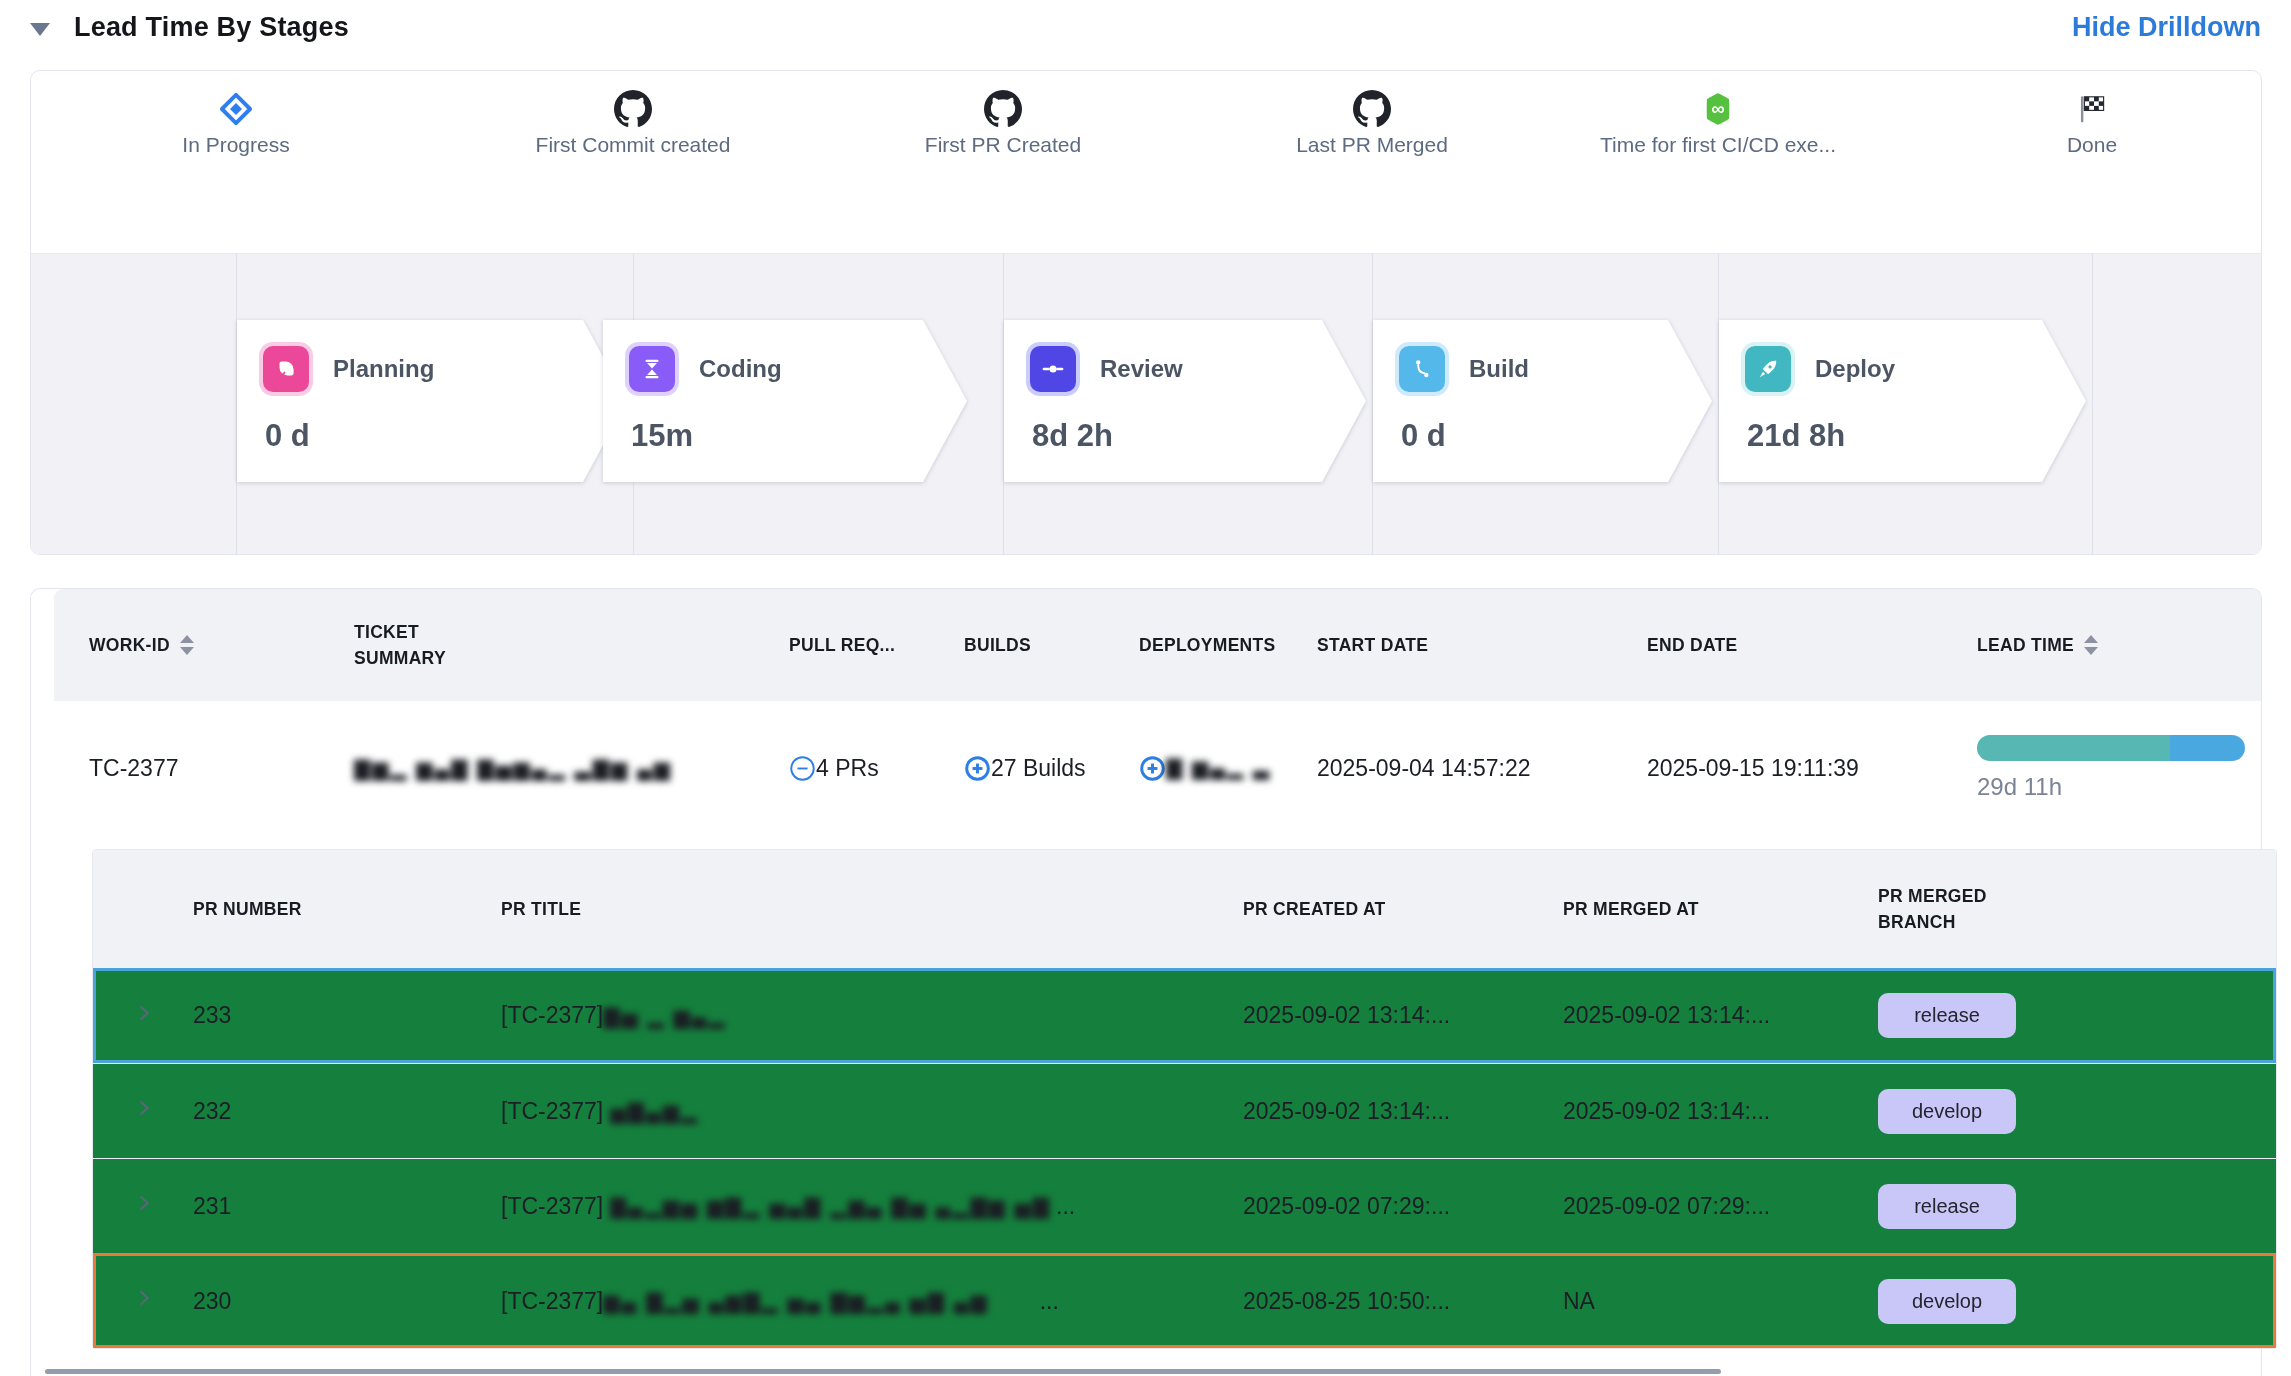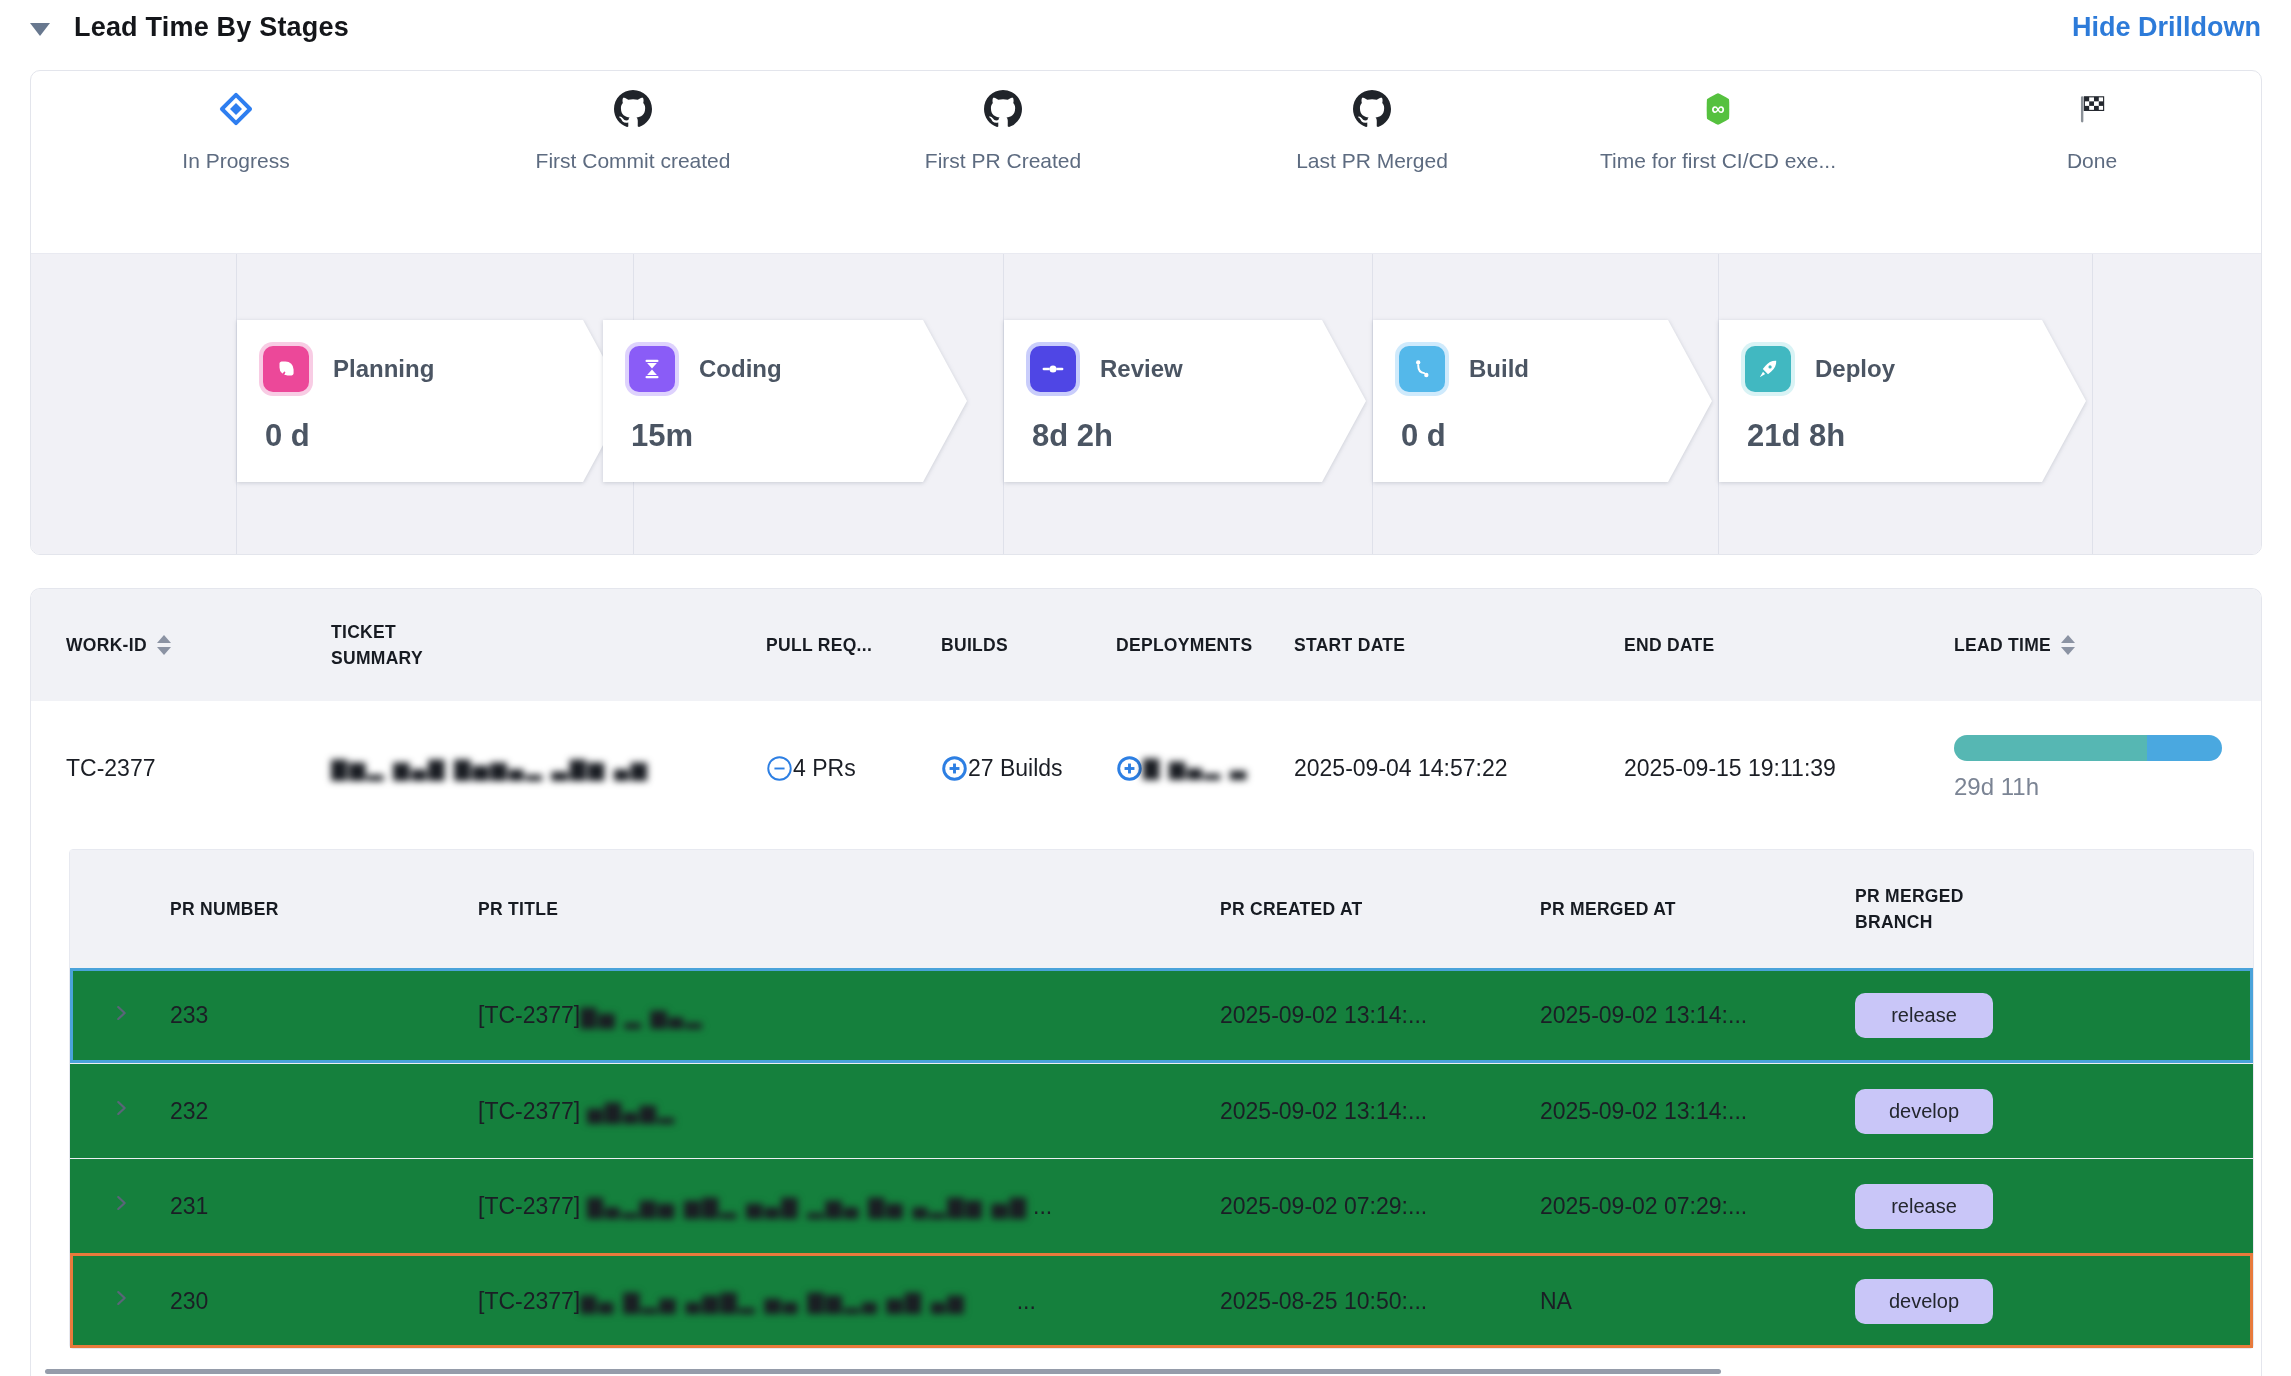--- a/index.html
+++ b/index.html
@@ -12,34 +12,34 @@
   .caret-down { width:0; height:0; border-left:10px solid transparent; border-right:10px solid transparent;
     border-top:13px solid #68788f; margin-top:4px; cursor:pointer; }
   .page-title { margin-left:24px; font-size:27px; font-weight:bold; color:#14161a; letter-spacing:.2px; }
   .drill-link { margin-left:auto; font-size:27px; font-weight:bold; color:#2d7bd9; cursor:pointer; }
 
   
   .stagecard { position:absolute; left:30px; top:70px; width:2232px; height:485px; background:#fff;
     border:1px solid #e3e5ec; border-radius:10px; overflow:hidden; }
   .milestone { position:absolute; top:18px; width:340px; margin-left:-170px; text-align:center; }
   .milestone .mico { height:40px; display:flex; align-items:center; justify-content:center; }
-  .milestone .mlabel { margin-top:20px; font-size:21px; color:#5d6b80; }
+  .milestone .mlabel { margin-top:4px; font-size:21px; color:#5d6b80; }
   .lane { position:absolute; left:0; right:0; top:182px; bottom:0; background:#f1f1f6; border-top:1px solid #e9eaf1; }
   .vline { position:absolute; top:0; bottom:0; width:1px; background:#dfe1ea; }
   .chev { position:absolute; top:66px; height:162px; filter:drop-shadow(0 1px 2px rgba(80,90,110,.25)); }
   .chev-inner { width:100%; height:100%; background:#fff; padding:26px 0 0 26px;
     clip-path:polygon(0 0, calc(100% - 44px) 0, 100% 50%, calc(100% - 44px) 100%, 0 100%); }
   .stage-head { display:flex; align-items:center; gap:24px; }
   .stage-ico { width:46px; height:46px; border-radius:10px; display:flex; align-items:center; justify-content:center; flex:0 0 46px; }
   .stage-name { font-size:24px; font-weight:bold; color:#4b5563; }
   .stage-val { margin:26px 0 0 2px; font-size:31px; font-weight:bold; color:#4b5563; }
 
   
   .dtable { position:absolute; left:30px; top:588px; width:2232px; height:788px; background:#fff;
-    border:1px solid #e4e6ed; border-bottom:none; border-radius:10px 10px 0 0; }
+    border:1px solid #e4e6ed; border-bottom:none; border-radius:10px 10px 0 0;padding-left:23px; }
   .grid8 { display:grid; grid-template-columns:265px 435px 175px 175px 178px 330px 330px 1fr;
     align-items:center; padding-left:35px; }
   .thead { height:112px; background:#f1f2f6; border-radius:9px 9px 0 0; }
   .th { font-size:17.5px; font-weight:bold; color:#171b22; letter-spacing:.3px; display:flex; align-items:center; gap:10px; }
   .th .wrapcell { max-width:120px; line-height:1.5; }
   .sorticon { display:inline-flex; flex-direction:column; gap:4px; cursor:pointer; }
   .sorticon i { display:block; width:0; height:0; border-left:7px solid transparent; border-right:7px solid transparent; }
   .sorticon .up { border-bottom:8px solid #8b93a3; }
   .sorticon .dn { border-top:8px solid #8b93a3; }
   .wrow { height:134px; font-size:23px; color:#1b1e25; }

